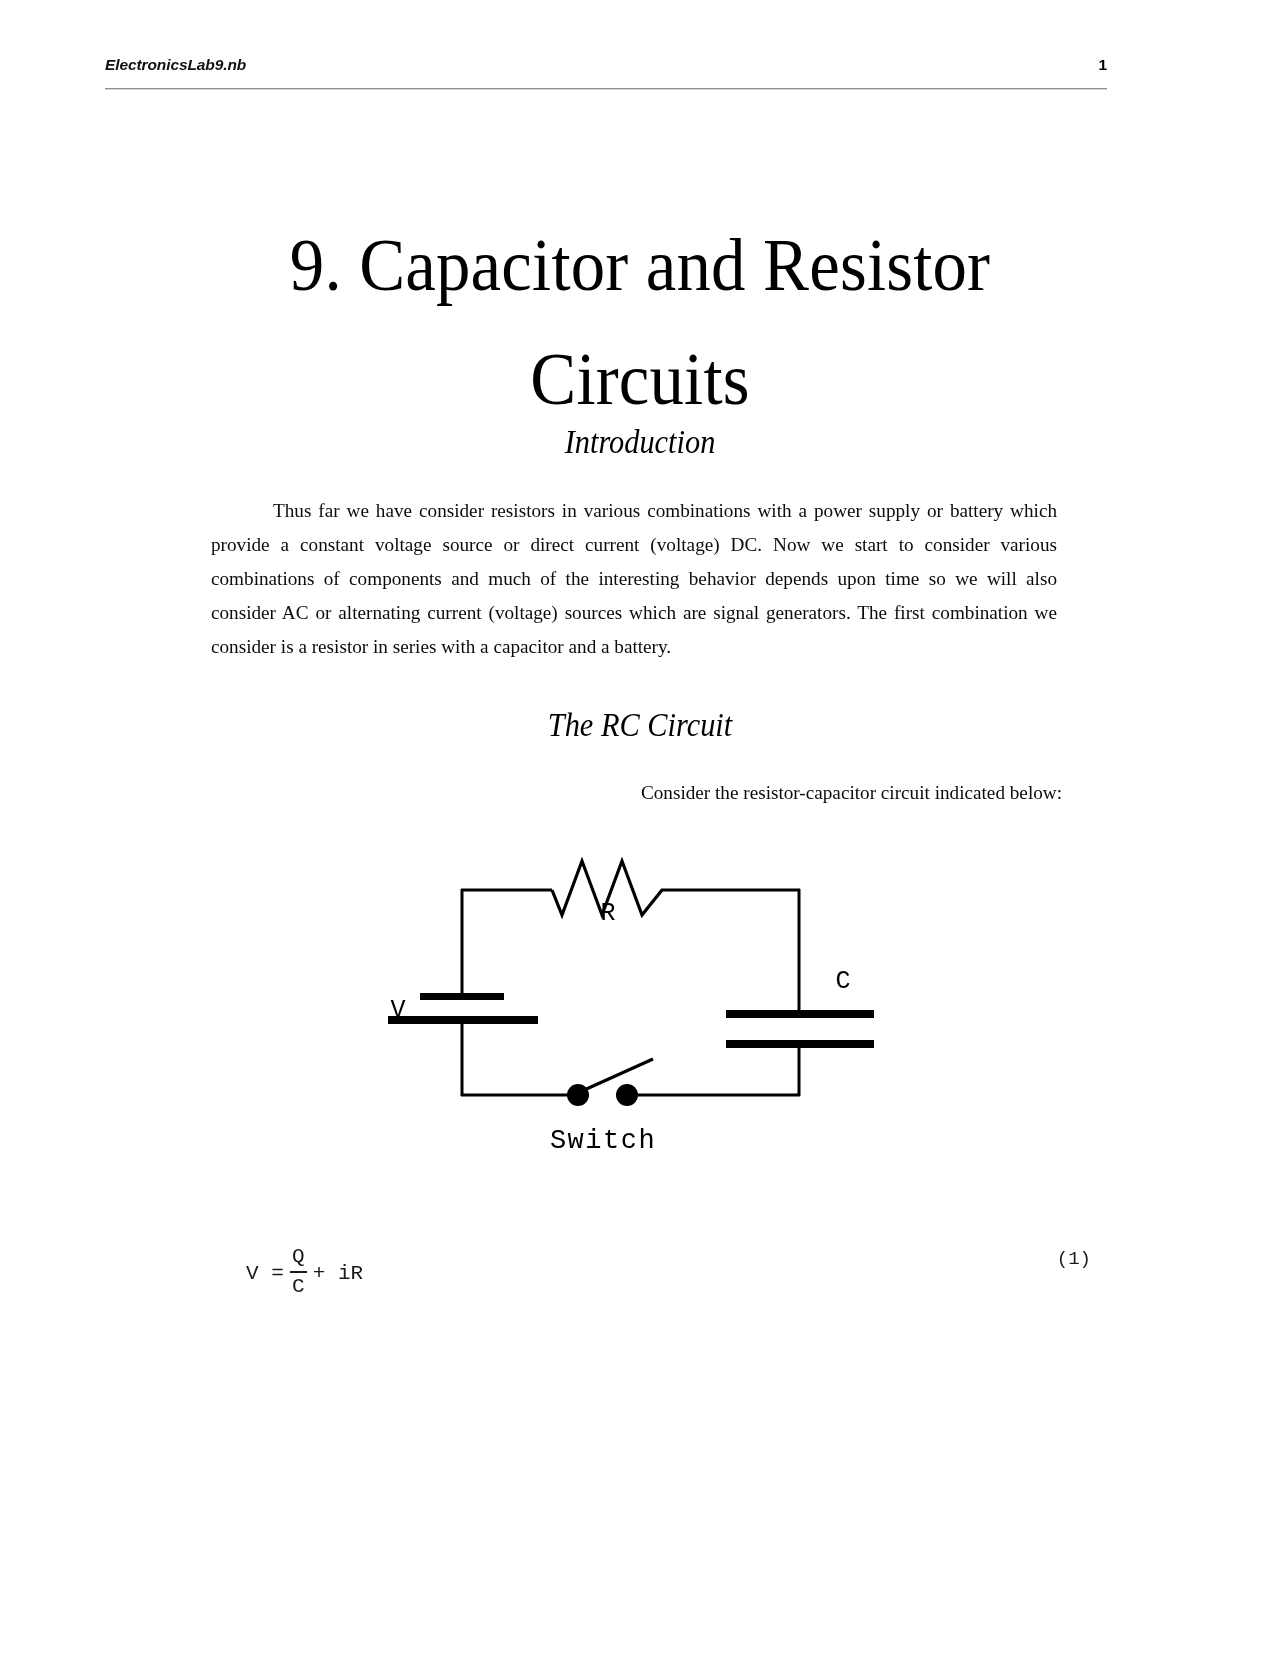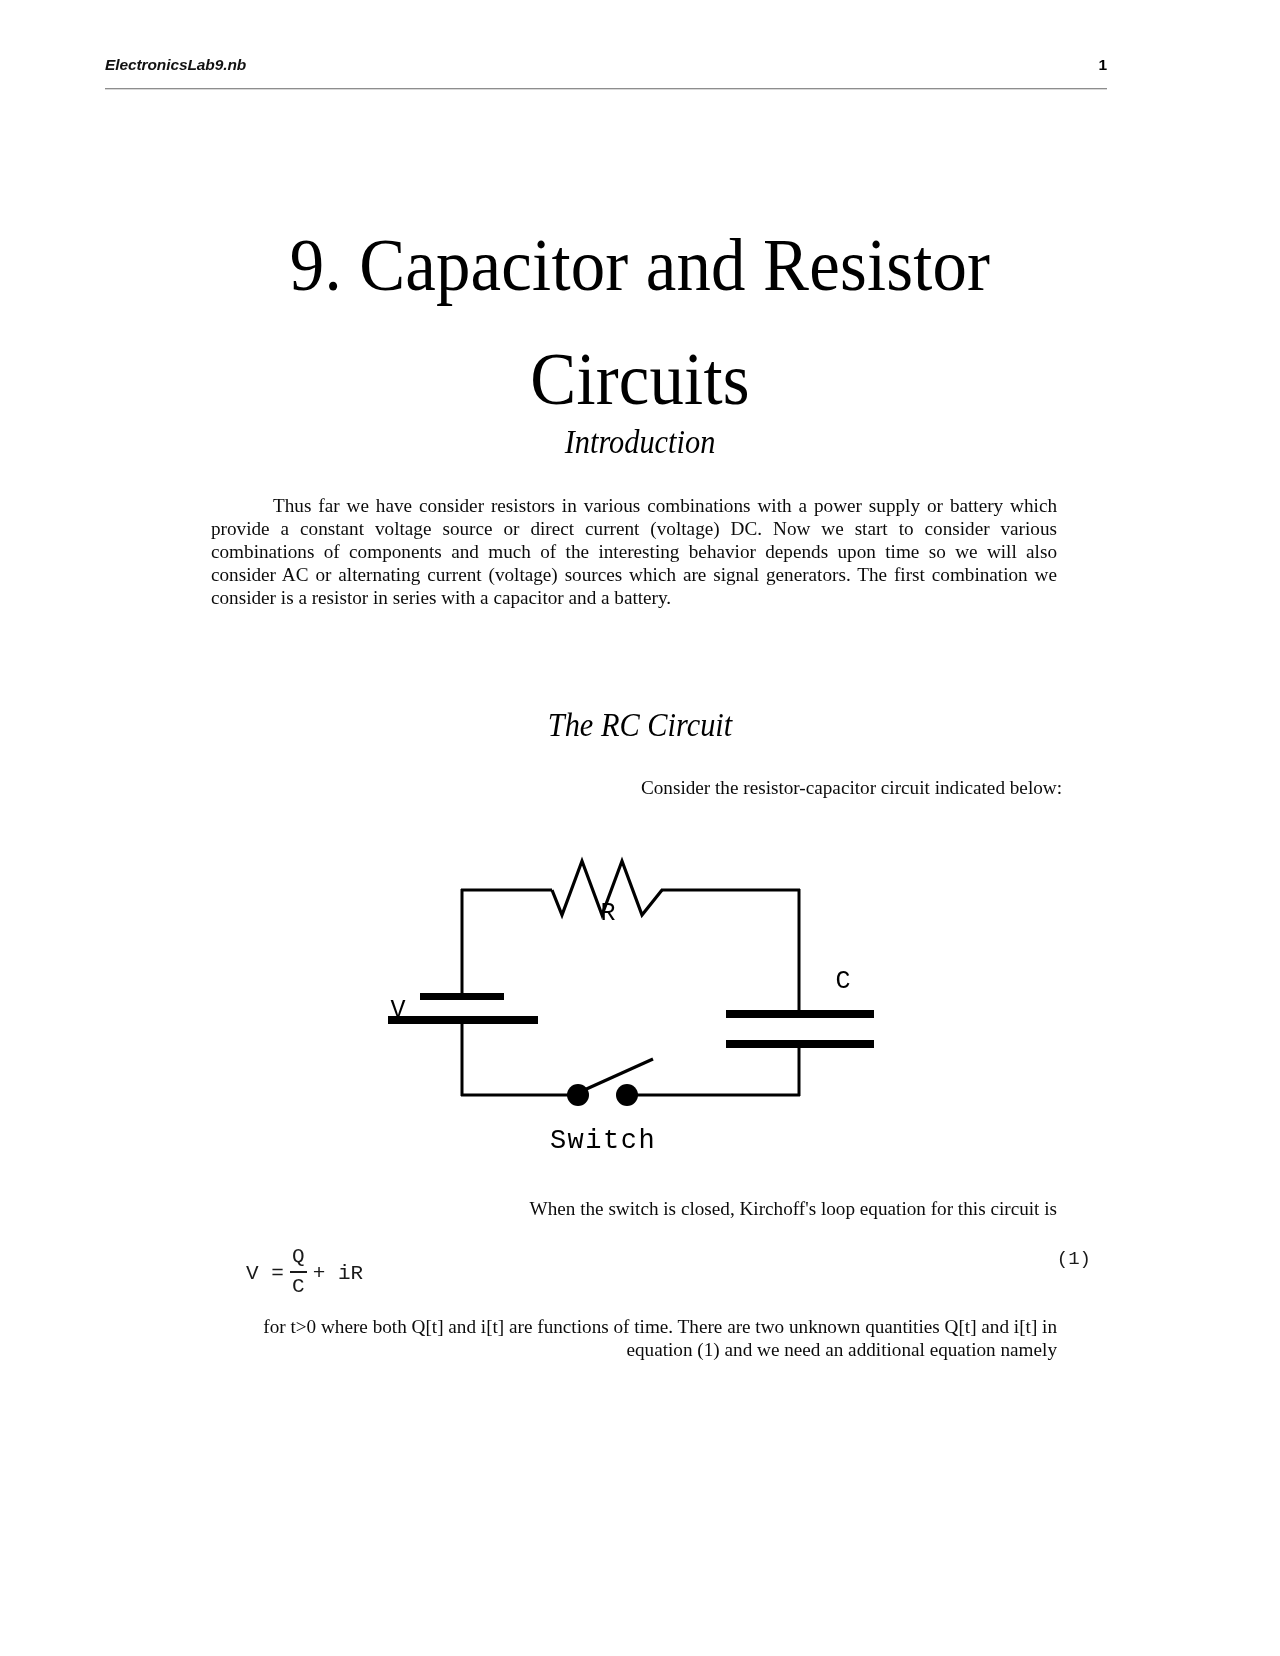--- a/index.html
+++ b/index.html
@@ -96,21 +96,21 @@
   #heading-introduction { top: 424px; }
   #heading-rc-circuit   { top: 707px; }
 
   
   .body-par {
     position: absolute;
     left: 211px;
     width: 846px;
     font-family: "Liberation Serif", "DejaVu Serif", serif;
     font-size: 19.2px;
-    line-height: 23px;
+    line-height: 34px;
     color: #0b0b0b;
     text-align: justify;
     text-justify: inter-word;
   }
   .body-par.indent { text-indent: 62px; }
   .body-par.plain  { text-align: right; }
 
   #par-intro   { top: 475px; }
   #par-consider{ top: 757px; left: 272px; width: 790px; }
   #par-kirchoff{ top: 1178px; }
@@ -227,30 +227,28 @@
 
       <line x1="252" y1="296" x2="323" y2="264" stroke="#000" stroke-width="3.2"></line>
 
       <text x="278" y="125" text-anchor="middle" font-family="Liberation Mono, DejaVu Sans Mono, monospace" font-size="25" fill="#000">R</text>
       <text x="513" y="193" text-anchor="middle" font-family="Liberation Mono, DejaVu Sans Mono, monospace" font-size="25" fill="#000">C</text>
       <text x="68" y="222" text-anchor="middle" font-family="Liberation Mono, DejaVu Sans Mono, monospace" font-size="25" fill="#000">V</text>
       <text x="273" y="353" text-anchor="middle" font-family="Liberation Mono, DejaVu Sans Mono, monospace" font-size="27" letter-spacing="1.5" fill="#000">Switch</text>
     </svg>
   </div>
 
-  <p class="body-par plain" id="par-kirchoff">When the switch is closed, Kirchoff's loop equation for this circuit is</p>
 
   <div class="equation-block">
     <div class="eq-inline">
       <span>V =</span>
       <span class="eq-frac">
         <span class="num">Q</span>
         <span class="bar"></span>
         <span class="den">C</span>
       </span>
       <span>+ iR</span>
     </div>
     <div class="eq-number">(1)</div>
   </div>
 
-  <p class="body-par plain" id="par-closing">for t&gt;0 where both Q[t] and i[t] are functions of time.  There are two unknown quantities   Q[t] and i[t] in equation (1) and we need an additional equation namely</p>
 
 </div>
 
 </body></html>

